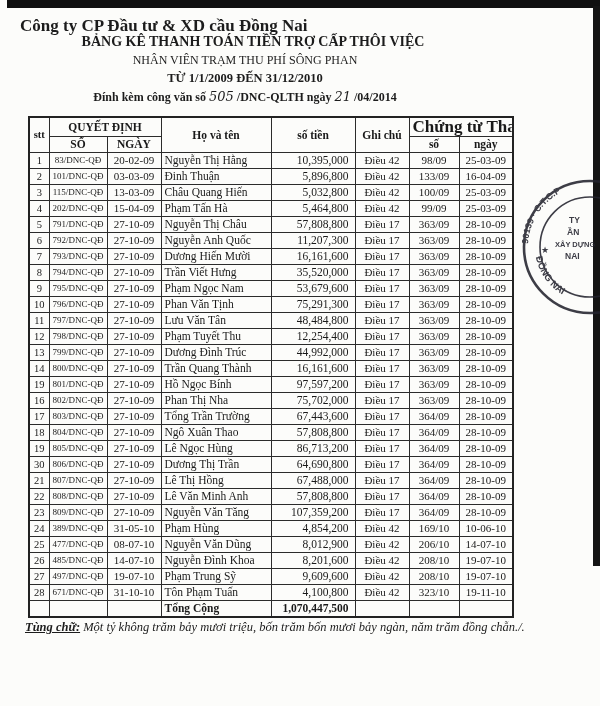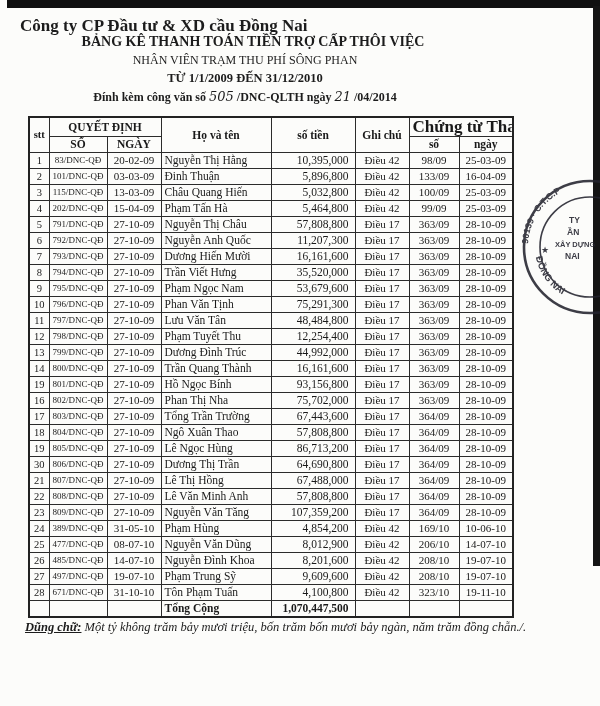--- a/index.html
+++ b/index.html
@@ -224,21 +224,21 @@
         <td class="c-amt">16,161,600</td>
         <td class="c-note">Điều 17</td>
         <td class="c-ctso">363/09</td>
         <td class="c-date">28-10-09</td>
       </tr>
       <tr>
         <td class="c-stt">19</td>
         <td class="c-qdso">801/DNC-QĐ</td>
         <td class="c-date">27-10-09</td>
         <td class="c-name">Hồ Ngọc Bính</td>
-        <td class="c-amt">93,156,800</td>
+        <td class="c-amt">97,597,200</td>
         <td class="c-note">Điều 17</td>
         <td class="c-ctso">363/09</td>
         <td class="c-date">28-10-09</td>
       </tr>
       <tr>
         <td class="c-stt">16</td>
         <td class="c-qdso">802/DNC-QĐ</td>
         <td class="c-date">27-10-09</td>
         <td class="c-name">Phan Thị Nha</td>
         <td class="c-amt">75,702,000</td>
@@ -374,21 +374,21 @@
       <td class="c-date"></td>
       <td class="c-name">Tổng Cộng</td>
       <td class="c-amt">1,070,447,500</td>
       <td class="c-note"></td>
       <td class="c-ctso"></td>
       <td class="c-date"></td>
     </tr>
   </tfoot>
 </table>
 
-<div class="words-line"><span class="words-label">Dũng chữ:</span><span> Một tỷ không trăm bảy mươi triệu, bốn trăm bốn mươi bảy ngàn, năm trăm đồng chẵn./.</span></div>
+<div class="words-line"><span class="words-label">Tùng chữ:</span><span> Một tỷ không trăm bảy mươi triệu, bốn trăm bốn mươi bảy ngàn, năm trăm đồng chẵn./.</span></div>
 
 <div class="stamp">
   <svg width="95" height="145" viewBox="0 0 95 145">
     <defs>
       <path id="arcT" d="M 23 72 A 62 62 0 0 1 147 72" fill="none"></path>
       <path id="arcB" d="M 30 72 A 55 55 0 0 0 140 72" fill="none"></path>
     </defs>
     <circle cx="85" cy="72" r="66" fill="none" stroke="#23232e" stroke-width="2.6"></circle>
     <circle cx="85" cy="72" r="50" fill="none" stroke="#23232e" stroke-width="1.6"></circle>
     <text font-family="Liberation Sans, sans-serif" font-size="9" font-weight="bold" fill="#23232e">

